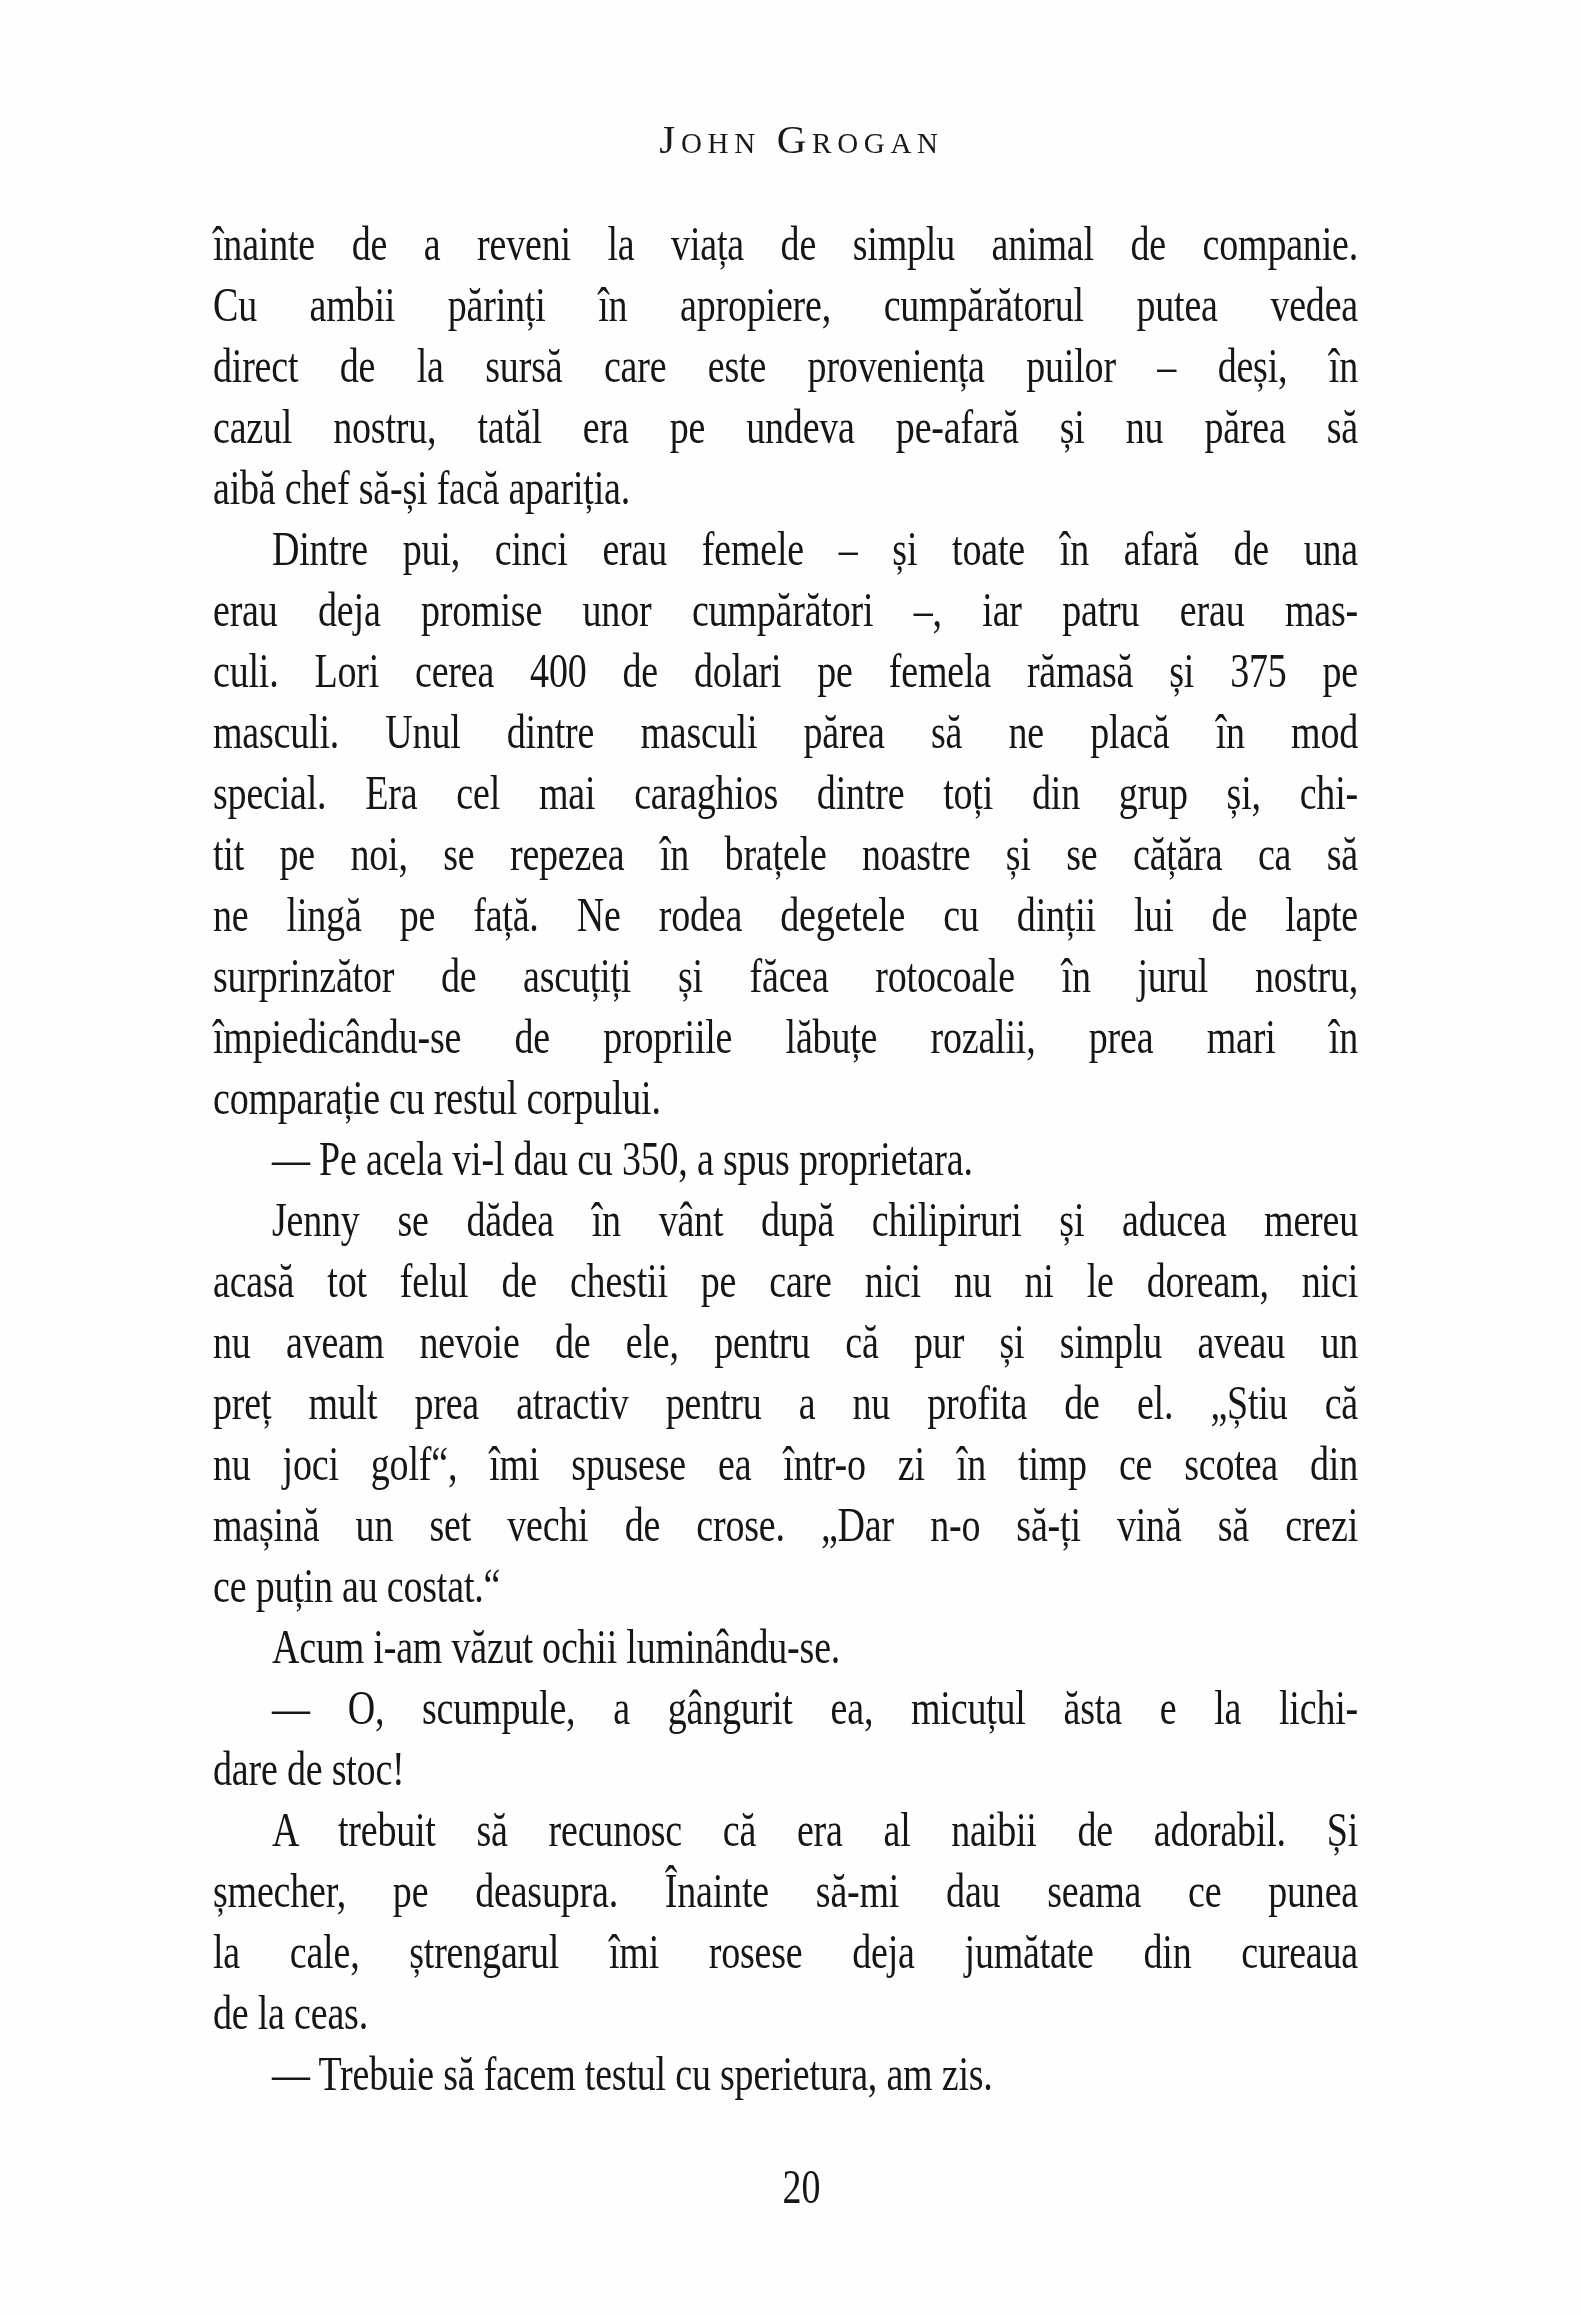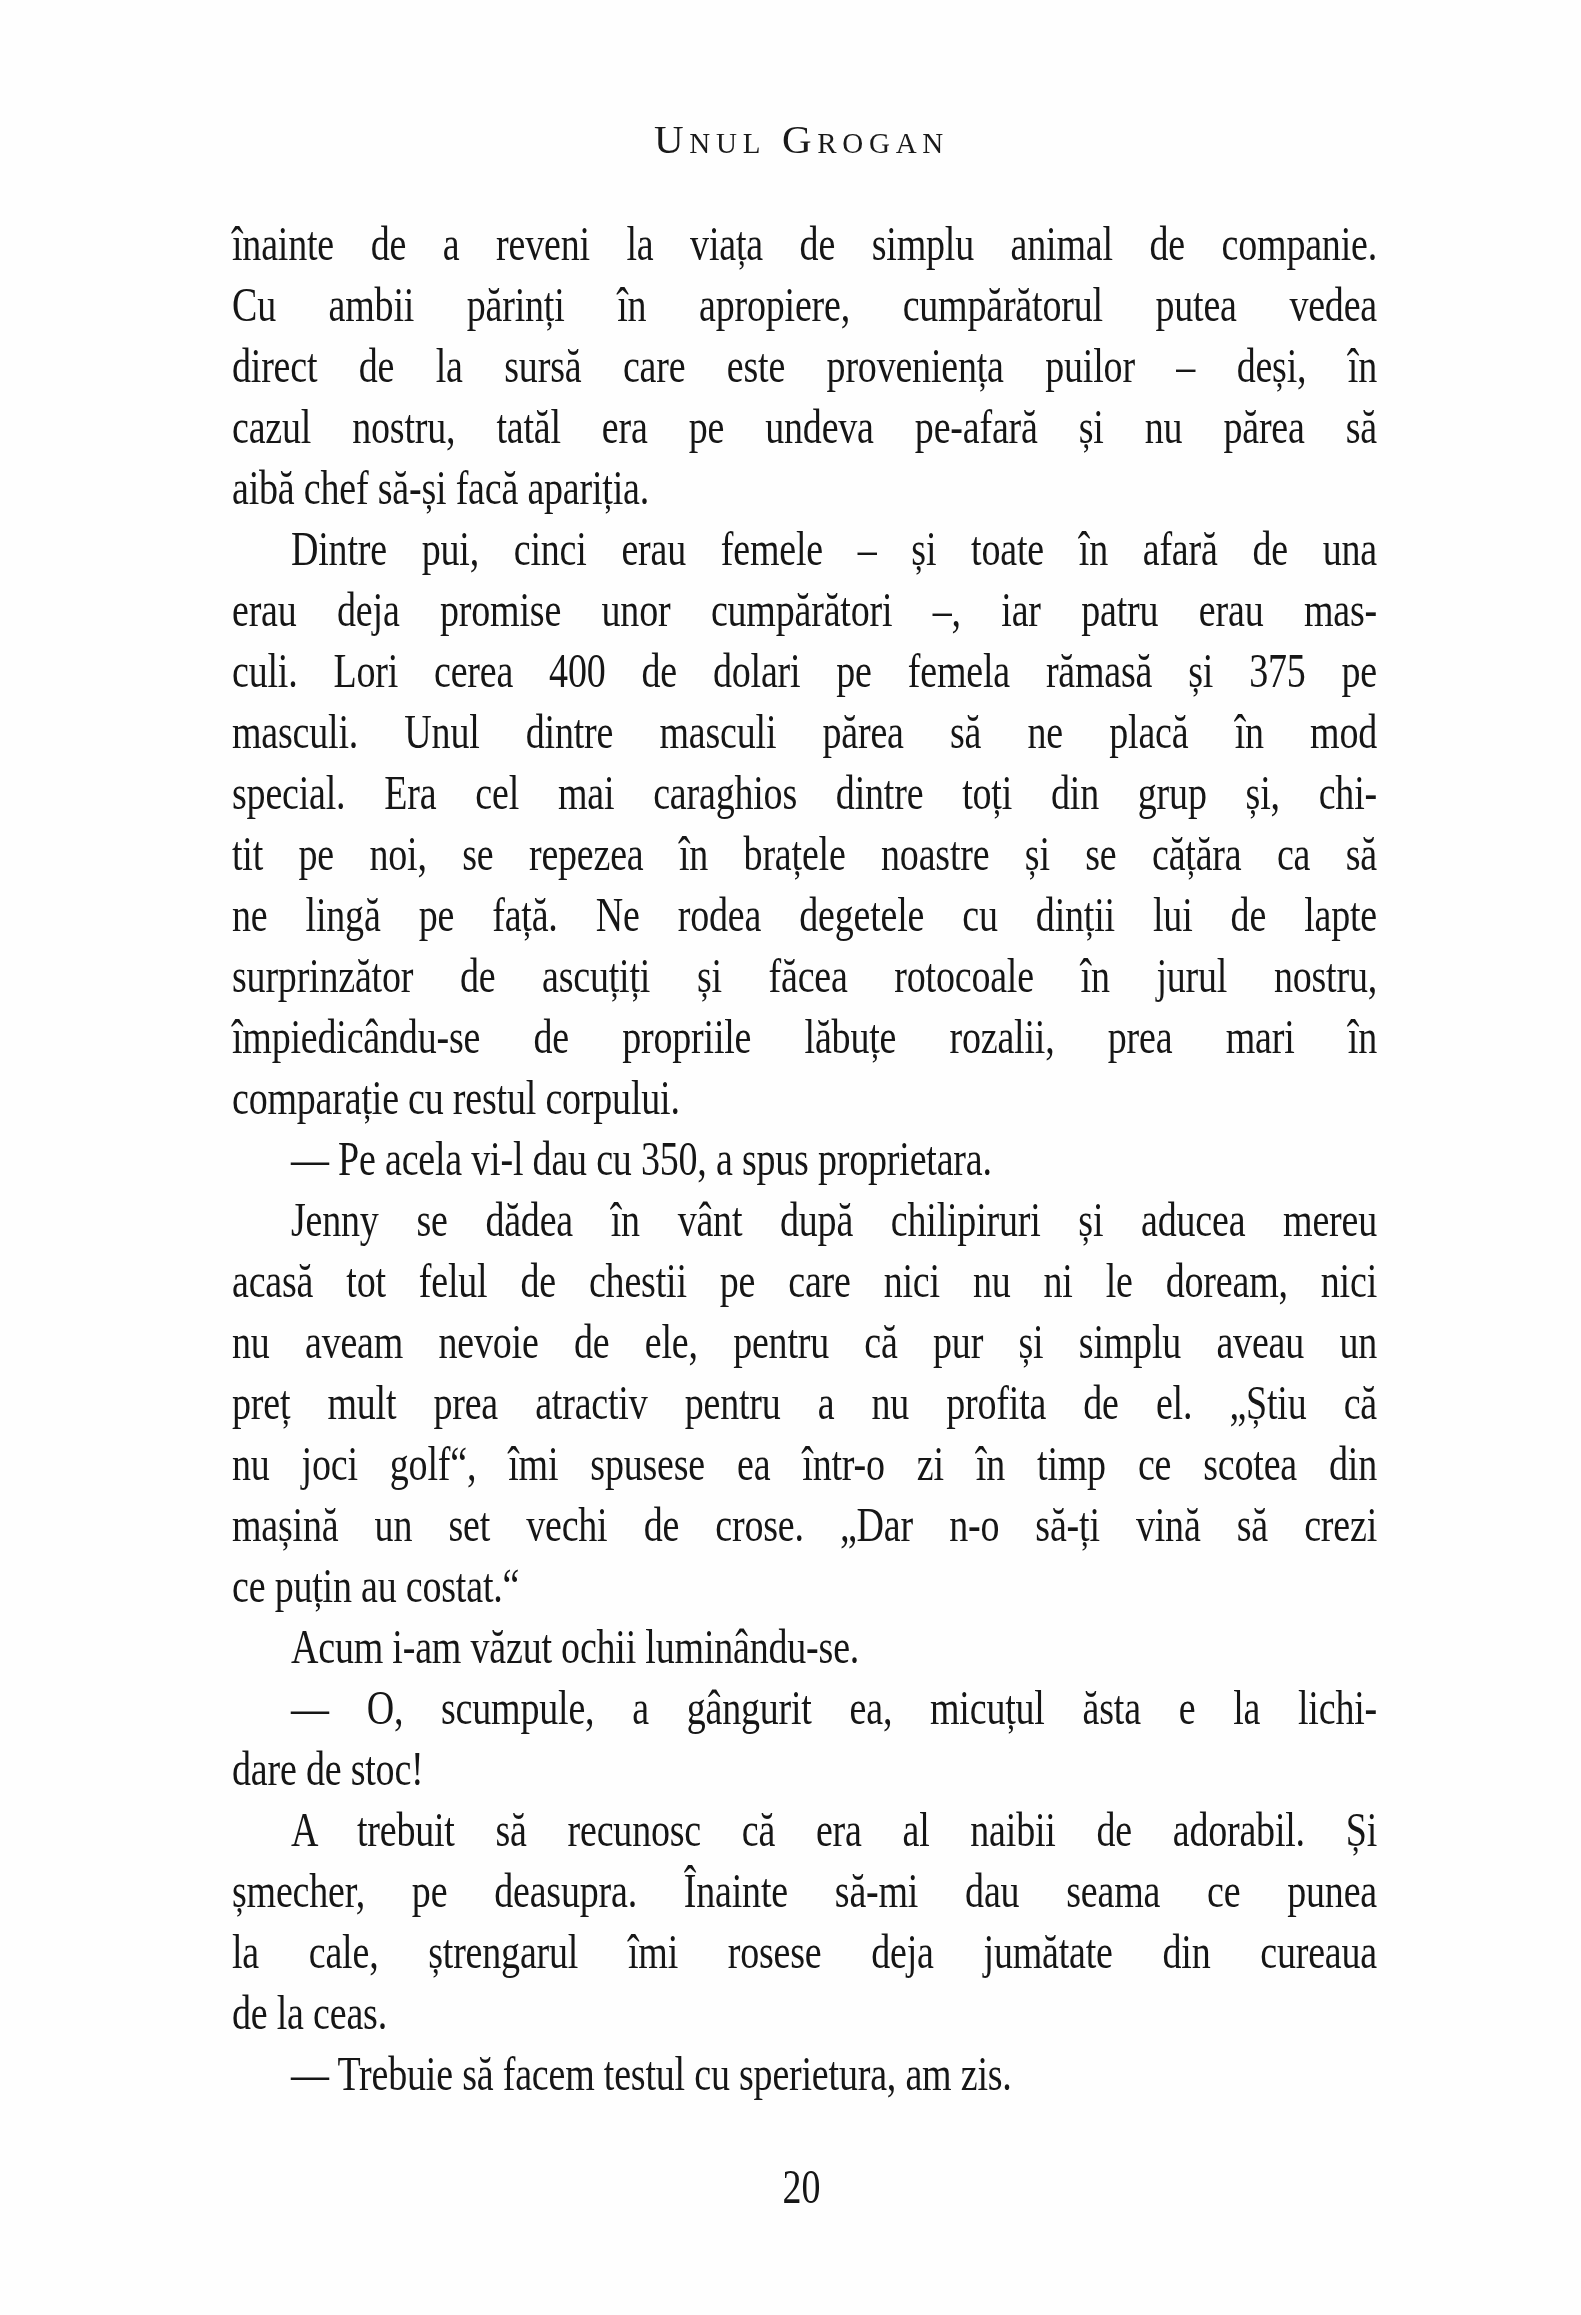--- a/index.html
+++ b/index.html
@@ -24,21 +24,21 @@
     text-align: center;
     font-variant: small-caps;
     font-size: 41px;
     line-height: 48px;
     letter-spacing: 5.7px;
     color: #1a1a1a;
   }
   .text-block {
     position: absolute;
     top: 214px;
-    left: 232px;
+    left: 213px;
     width: 1145px;
   }
   .line {
     height: 61px;
     line-height: 61px;
     font-size: 38px;
     letter-spacing: -0.2px;
     text-align: justify;
     text-align-last: justify;
     transform: scaleY(1.25);
@@ -62,21 +62,21 @@
     line-height: 61px;
     transform: scaleY(1.25);
     transform-origin: 50% 50%;
     color: #161616;
   }
 </style>
 </head>
 <body>
 
 <div class="page">
-  <div class="running-header">Unul Grogan</div>
+  <div class="running-header">John Grogan</div>
 
   <div class="text-block" id="text-block">
       <div class="line">înainte de a reveni la viața de simplu animal de companie.</div>
       <div class="line">Cu ambii părinți în apropiere, cumpărătorul putea vedea</div>
       <div class="line">direct de la sursă care este proveniența puilor – deși, în</div>
       <div class="line">cazul nostru, tatăl era pe undeva pe-afară și nu părea să</div>
       <div class="line para-end">aibă chef să-și facă apariția.</div>
       <div class="line indent">Dintre pui, cinci erau femele – și toate în afară de una</div>
       <div class="line">erau deja promise unor cumpărători –, iar patru erau mas-</div>
       <div class="line">culi. Lori cerea 400 de dolari pe femela rămasă și 375 pe</div>

